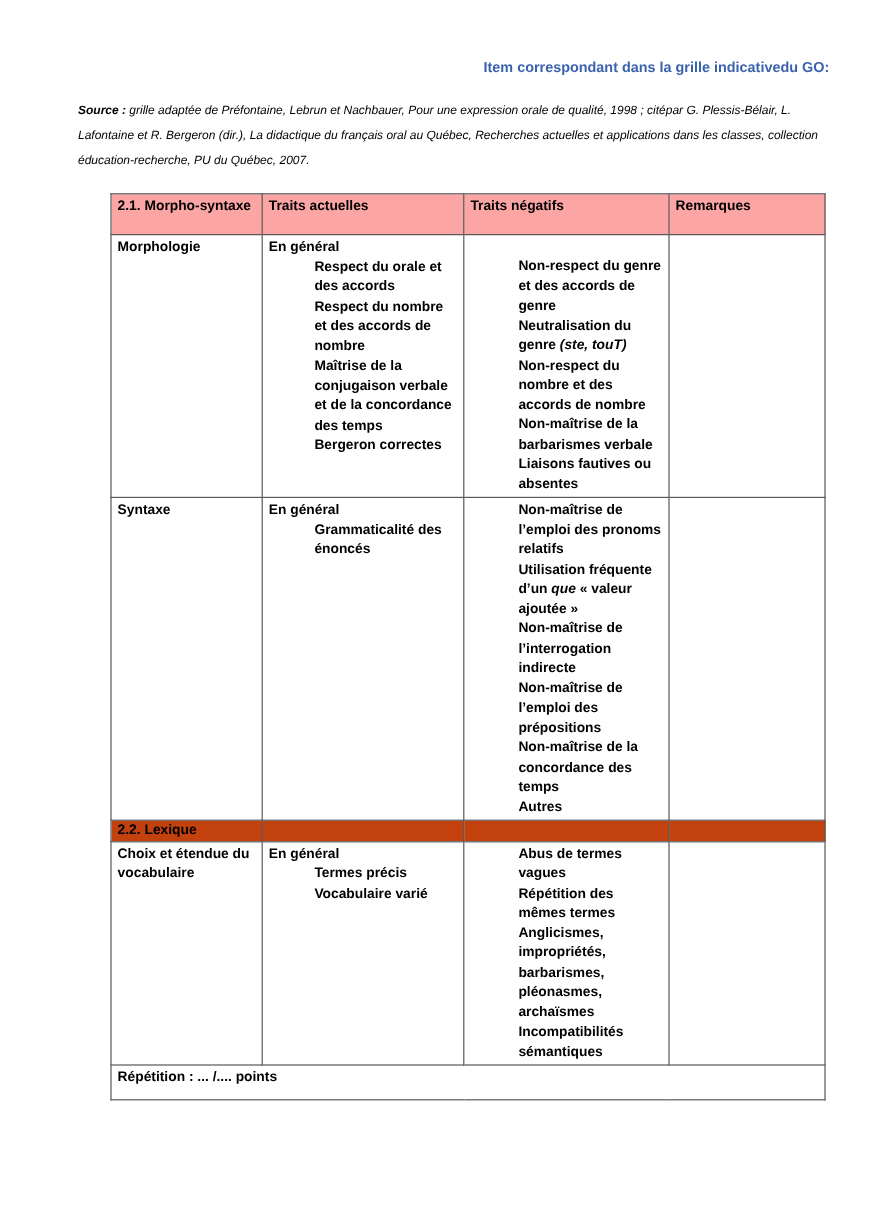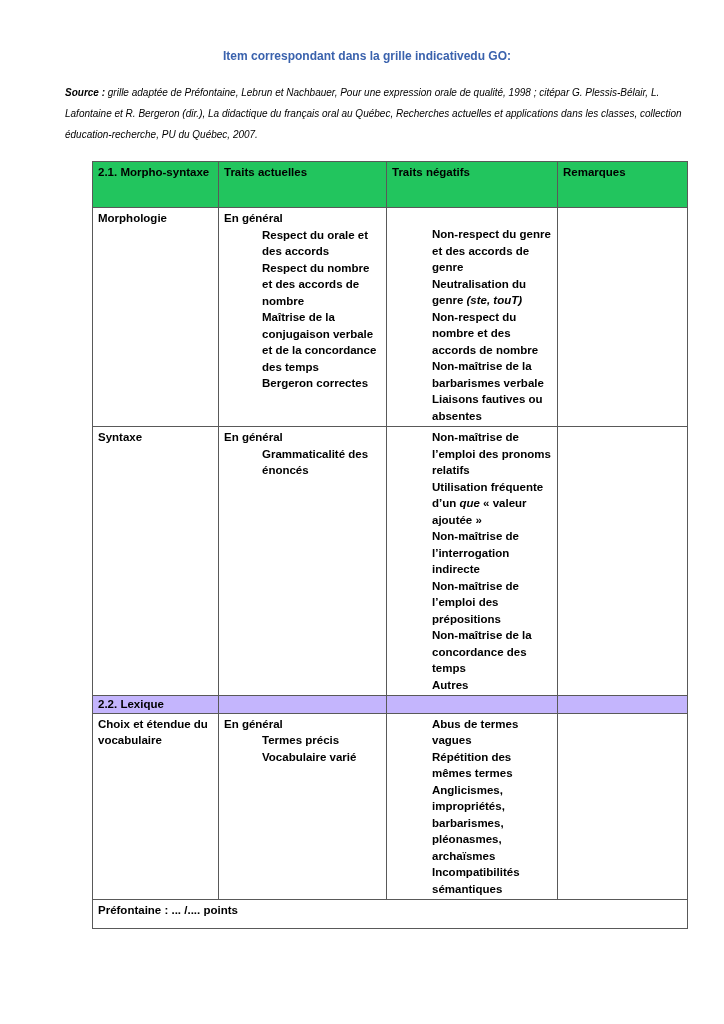--- a/index.html
+++ b/index.html
@@ -10,41 +10,41 @@
   }
   .page { padding:40px 33px 0 43px; }
 
   .title {
     font-weight:bold; font-size:13px; line-height:26px;
     width:652px; letter-spacing:-0.4px;
   }
   .title .red { color:#e81410; }
 
   .subtitle {
-    margin-top:6px; width:648px; text-align:center;
+    margin-top:6px; width:648px; text-align:right;
     color:#3a62ad; font-weight:bold; font-size:12px; line-height:20px;
   }
 
   .source {
     margin:16px 0 0 22px; width:620px;
     font-size:10px; line-height:21px; font-style:italic;
   }
   .source .lbl { font-weight:bold; }
 
   table.grid {
     margin:16px 0 0 49px; width:595px; table-layout:fixed;
     border-collapse:collapse;
     font-size:11.5px; font-weight:bold; line-height:16.5px;
   }
   table.grid td {
     border:1px solid #595959; vertical-align:top;
     padding:2px 4px 2px 5px;
   }
-  tr.hdr td { background:#22c55e; height:46px; }
-  tr.sect td { background:#c4b5fd; height:17px; padding-top:0; padding-bottom:0; }
+  tr.hdr td { background:#fca5a5; height:34px; }
+  tr.sect td { background:#c2410c; height:17px; padding-top:0; padding-bottom:0; }
   tr.r-morpho { height:209px; }
   tr.r-syntaxe { height:264px; }
   tr.r-vocab  { height:179px; }
   tr.r-eval td { height:29px; }
 
   .item { padding-left:38px; }
   .neg .item { padding-left:40px; }
   .blank-line { height:16px; }
 </style>
 </head>
@@ -129,18 +129,18 @@
       <td class="neg">
         <div class="item">Abus de termes vagues</div>
         <div class="item">Répétition des mêmes termes</div>
         <div class="item">Anglicismes, impropriétés, barbarismes, pléonasmes, archaïsmes</div>
         <div class="item">Incompatibilités sémantiques</div>
       </td>
       <td></td>
     </tr>
 
     <tr class="r-eval">
-      <td colspan="4"><span>Préfontaine : ... /.... points</span></td>
+      <td colspan="4"><span>Répétition : ... /.... points</span></td>
     </tr>
   </tbody>
     </table>
 
 </div>
 
 </body></html>

